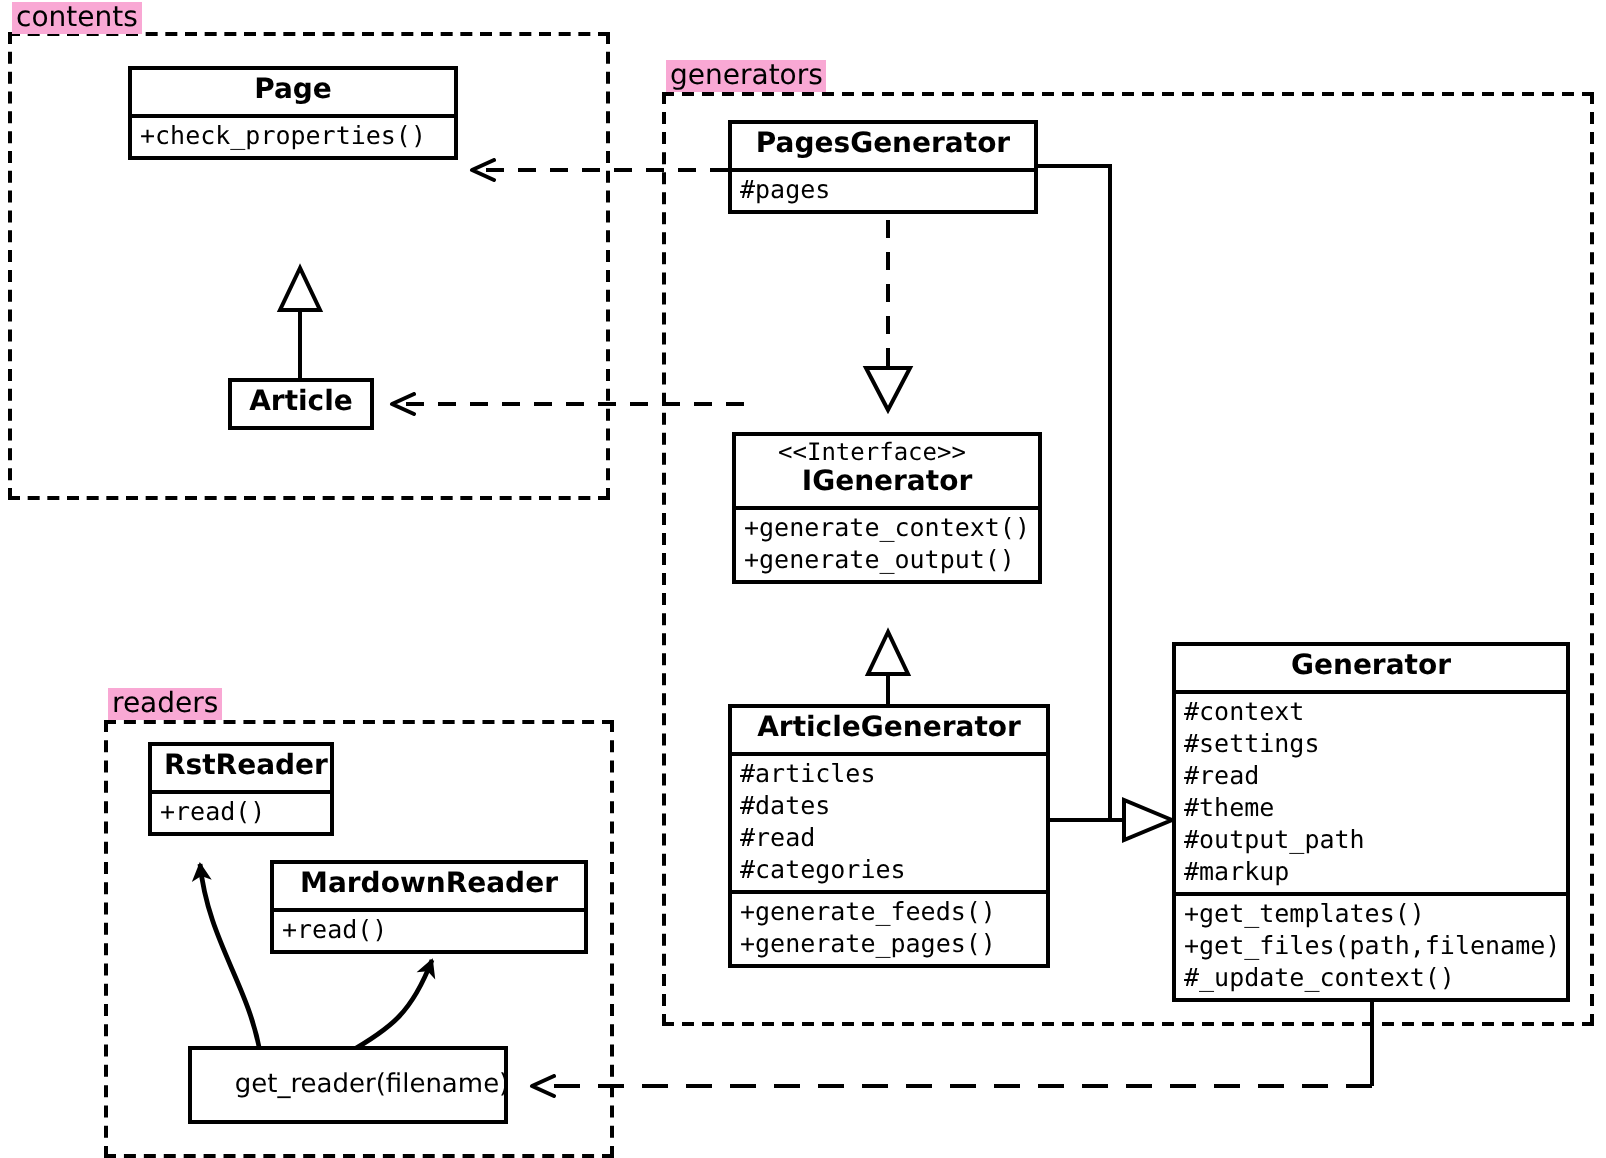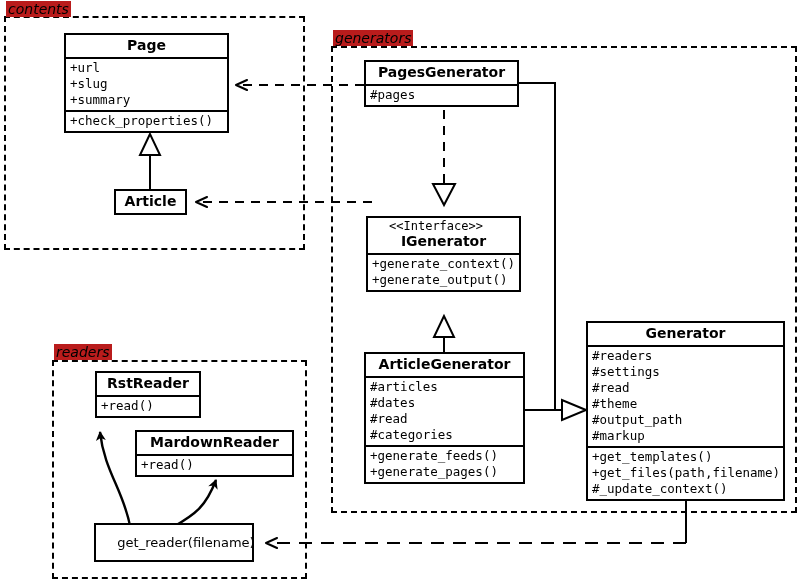--- a/index.html
+++ b/index.html
@@ -28,24 +28,23 @@
     position: absolute;
     box-sizing: border-box;
     border: 2px dashed #000;
     background: transparent;
   }
   .pkg-label {
     position: absolute;
     font-family: "DejaVu Sans", sans-serif;
     font-size: 14px;
     color: #000;
-    background: #b91c1c;
+    background: #f9a8d4;
     padding: 0 2px;
     white-space: nowrap;
-    font-style: italic;
   }
   .uml {
     position: absolute;
     box-sizing: border-box;
     border: 2px solid #000;
     background: #ffffff;
     z-index: 5;
   }
   .uml .name {
     font-family: "DejaVu Sans", sans-serif;
@@ -168,25 +167,20 @@
 
   <div class="pkg" style="left:331px; top:46px; width:466px; height:467px;"></div>
   <div class="pkg-label" style="left:333px; top:30px;">generators</div>
 
   <div class="pkg" style="left:52px; top:360px; width:255px; height:219px;"></div>
   <div class="pkg-label" style="left:54px; top:344px;">readers</div>
 
   <div class="uml" style="left:64px; top:33px; width:165px;">
     <div class="name">Page</div>
     <div class="compartment">
-      <div class="member">+url</div>
-      <div class="member">+slug</div>
-      <div class="member">+summary</div>
-    </div>
-    <div class="compartment">
       <div class="member">+check_properties()</div>
     </div>
   </div>
 
   <div class="uml" style="left:114px; top:189px; width:73px;">
     <div class="name">Article</div>
   </div>
 
   <div class="uml" style="left:364px; top:60px; width:155px;">
     <div class="name">PagesGenerator</div>
@@ -214,35 +208,35 @@
     </div>
     <div class="compartment">
       <div class="member">+generate_feeds()</div>
       <div class="member">+generate_pages()</div>
     </div>
   </div>
 
   <div class="uml" style="left:586px; top:321px; width:199px;">
     <div class="name">Generator</div>
     <div class="compartment">
-      <div class="member">#readers</div>
+      <div class="member">#context</div>
       <div class="member">#settings</div>
       <div class="member">#read</div>
       <div class="member">#theme</div>
       <div class="member">#output_path</div>
       <div class="member">#markup</div>
     </div>
     <div class="compartment">
       <div class="member">+get_templates()</div>
       <div class="member">+get_files(path,filename)</div>
       <div class="member">#_update_context()</div>
     </div>
   </div>
 
-  <div class="uml" style="left:74px; top:371px; width:106px;margin-left:21px;">
+  <div class="uml" style="left:74px; top:371px; width:93px;">
     <div class="name">RstReader</div>
     <div class="compartment">
       <div class="member">+read()</div>
     </div>
   </div>
 
   <div class="uml" style="left:135px; top:430px; width:159px;">
     <div class="name">MardownReader</div>
     <div class="compartment">
       <div class="member">+read()</div>

